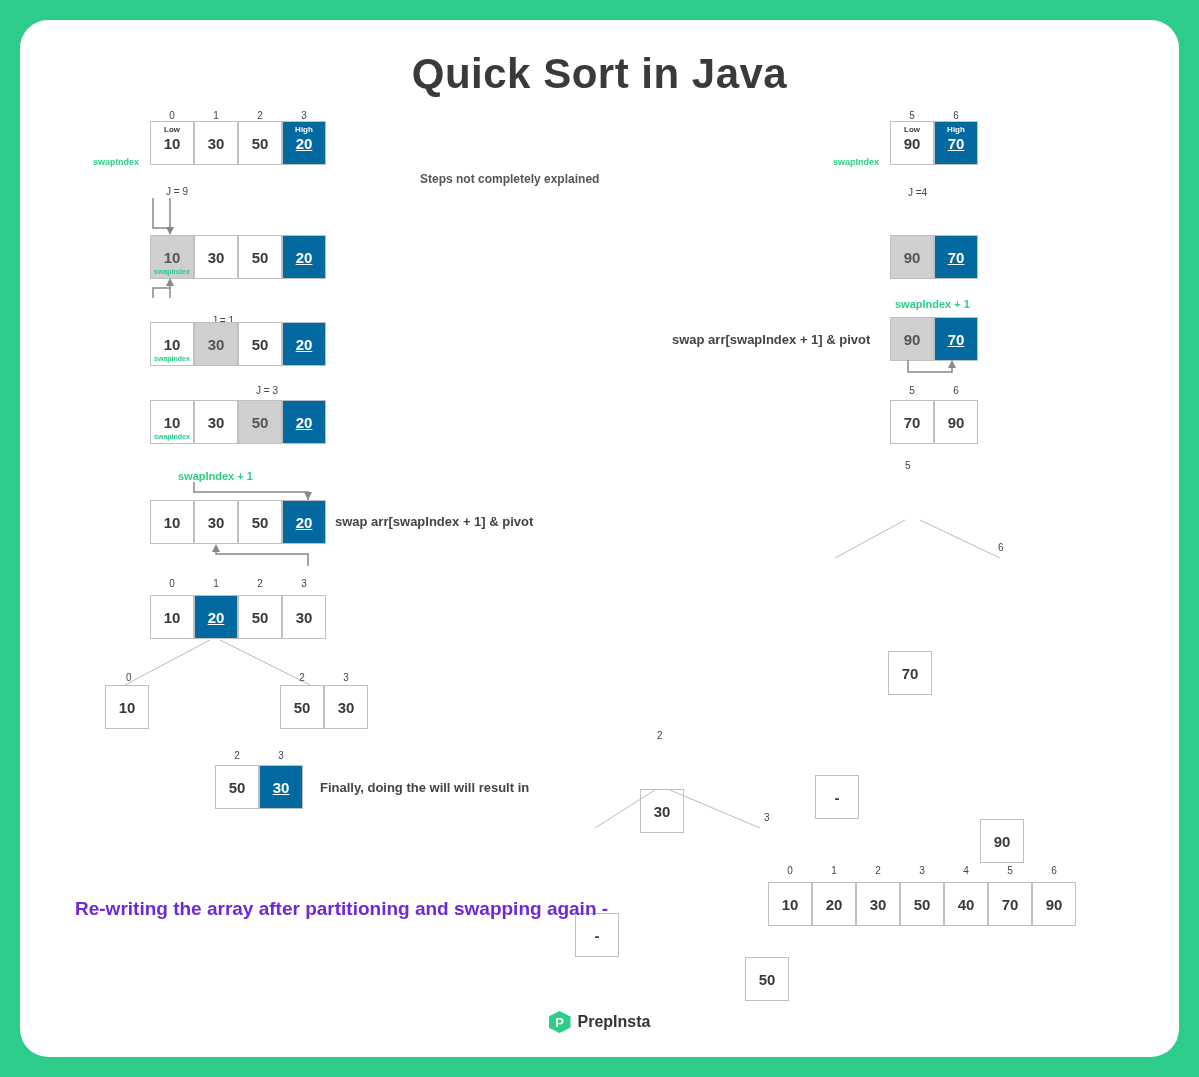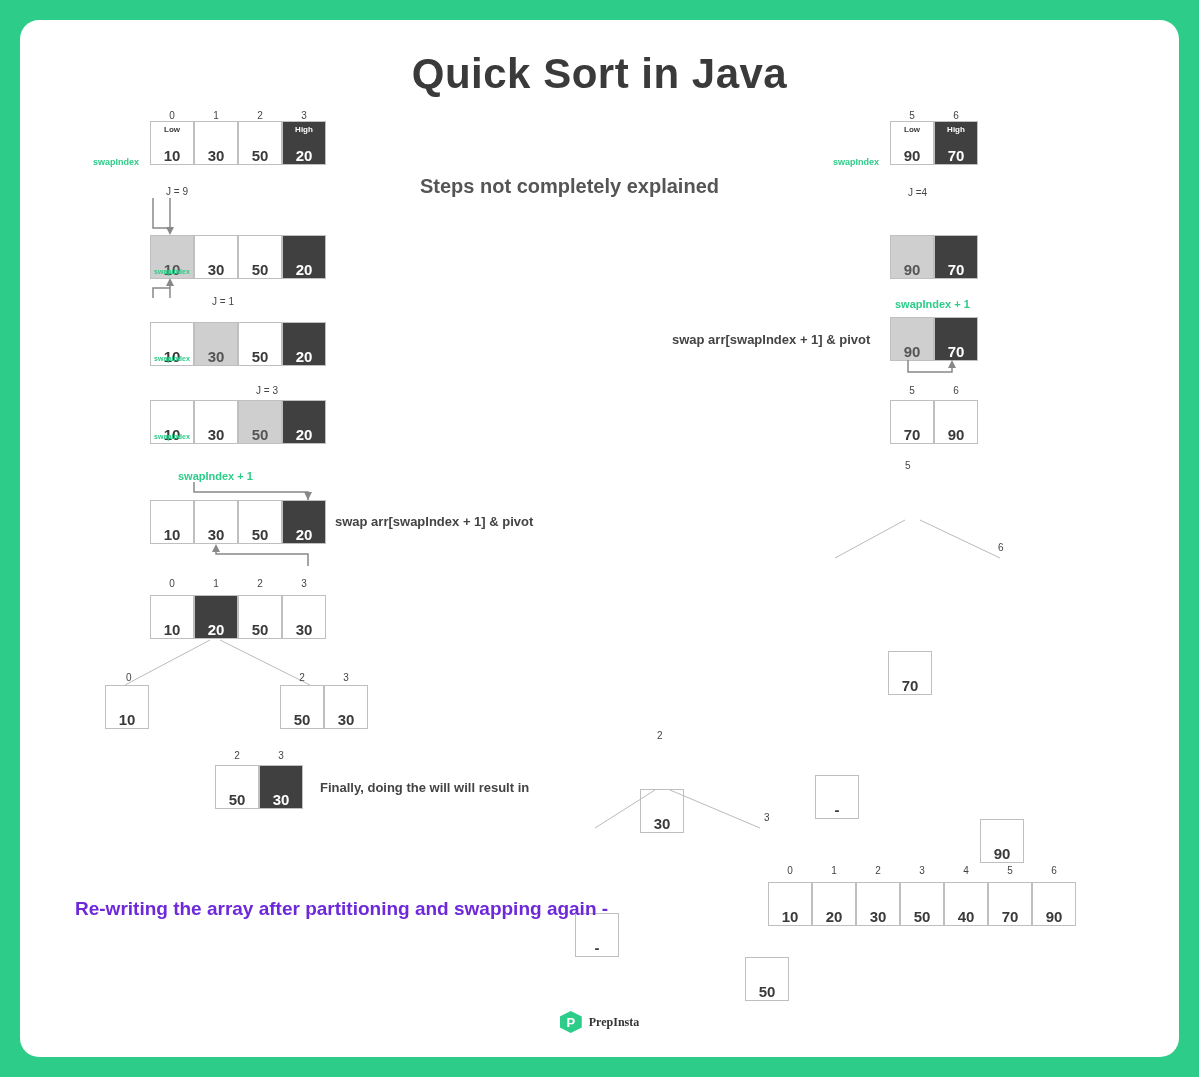--- a/index.html
+++ b/index.html
@@ -5,67 +5,67 @@
   * { box-sizing: border-box; margin: 0; padding: 0; }
   body {
     background: #2dcc89;
     font-family: -apple-system, BlinkMacSystemFont, "Segoe UI", Arial, sans-serif;
     padding: 20px;
     width: 1199px;
     height: 1077px;
   }
   .card {
     background: #fff;
-    border-radius: 19px;
+    border-radius: 28px;
     width: 100%;
     height: 100%;
     position: relative;
     overflow: hidden;
   }
   .title {
     position: absolute;
     left: 0; right: 0;
     top: 30px;
     text-align: center;
     font-weight: 800;
     font-size: 42px;
     color: #3a3a3a;
     letter-spacing: 0.5px;
   }
   .abs { position: absolute; }
 
   .cell {
     width: 44px; height: 44px;
     border: 1px solid #bfbfbf;
-    display: flex; align-items: center; justify-content: flex-end;
+    display: flex; align-items: center; justify-content: center;
     font-weight: 700; font-size: 15px; color: #3a3a3a;
     background: #fff;
     position: relative;
     flex-direction: column;
   }
   .cell .top { position: absolute; top: 3px; font-size: 8px; font-weight: 600; }
   .cell .bot { position: absolute; bottom: 3px; font-size: 7px; font-weight: 600; color: #2dcc89; }
   .row { display: flex; }
-  .green { background: #404040; color: #fff; }
+  .green { background: #0369a1; color: #fff; text-decoration: underline; }
   .green .top { color: #fff; }
   .grey { background: #cfcfcf; color: #555; }
   .idx { display: flex; }
   .idx span { width: 44px; text-align: center; font-size: 10px; color: #444; }
   .jlabel { font-size: 10px; color: #444; }
   .swapidx { font-size: 9px; color: #2dcc89; font-weight: 600; }
   .note { font-size: 13px; color: #444; font-weight: 600; }
-  .subtitle { font-size: 20px; color: #555; font-weight: 700; line-height: 1.6; }
+  .subtitle { font-size: 12px; color: #555; font-weight: 700; line-height: 1.6; }
   .footer { position: absolute; bottom: 24px; left: 0; right: 0; display: flex; justify-content: center; align-items: center; gap: 7px; }
   .logo-hex {
     width: 22px; height: 22px; background: #2dcc89;
     clip-path: polygon(50% 0%, 100% 25%, 100% 75%, 50% 100%, 0% 75%, 0% 25%);
     display: flex; align-items: center; justify-content: center;
     color: #fff; font-weight: 800; font-size: 13px;
   }
-  .brand { font-weight: 700; font-size: 12px; color: #333; font-family: Liberation Serif, serif; }
+  .brand { font-weight: 700; font-size: 16px; color: #333; }
   .final-text { font-size: 19px; color: #6d28d9; font-weight: 800; }
 
   svg.arrow { position: absolute; overflow: visible; pointer-events: none; }
 </style>
 </head>
 <body>
 
 <div class="card">
   <div class="title">Quick Sort in Java</div>
 
@@ -123,21 +123,21 @@
     <path d="M5 0 L5 30 L22 30" fill="none" stroke="#888" stroke-width="1.5"></path>
     <path d="M22 0 L22 32" fill="none" stroke="#888" stroke-width="1.5"></path>
     <polygon points="22,37 18,29 26,29" fill="#888"></polygon>
   </svg>
   <svg class="arrow" style="left:128px; top:258px; width:60px; height:22px;">
     <path d="M5 20 L5 10 L22 10" fill="none" stroke="#888" stroke-width="1.5"></path>
     <path d="M22 20 L22 5" fill="none" stroke="#888" stroke-width="1.5"></path>
     <polygon points="22,0 18,8 26,8" fill="#888"></polygon>
   </svg>
 
-  <div class="abs jlabel" style="left:192px; top:276px;">J = 1</div>
+  <div class="abs jlabel" style="left:192px; top:295px;">J = 1</div>
   <div class="abs row" style="left:130px; top:302px;">
     <div class="cell">
         <span>10</span>
         <span class="bot">swapIndex</span>
       </div>
     <div class="cell grey">
         <span>30</span>
       </div>
     <div class="cell">
         <span>50</span>

